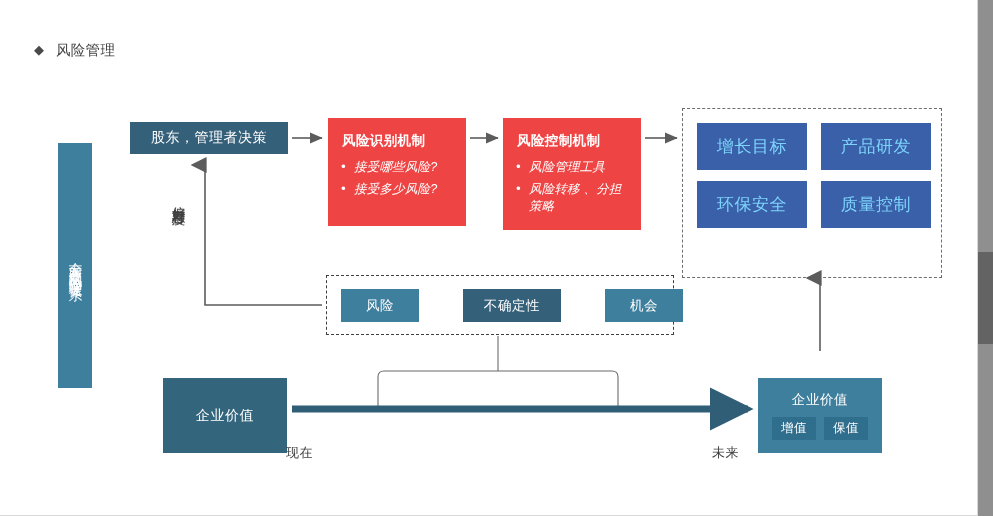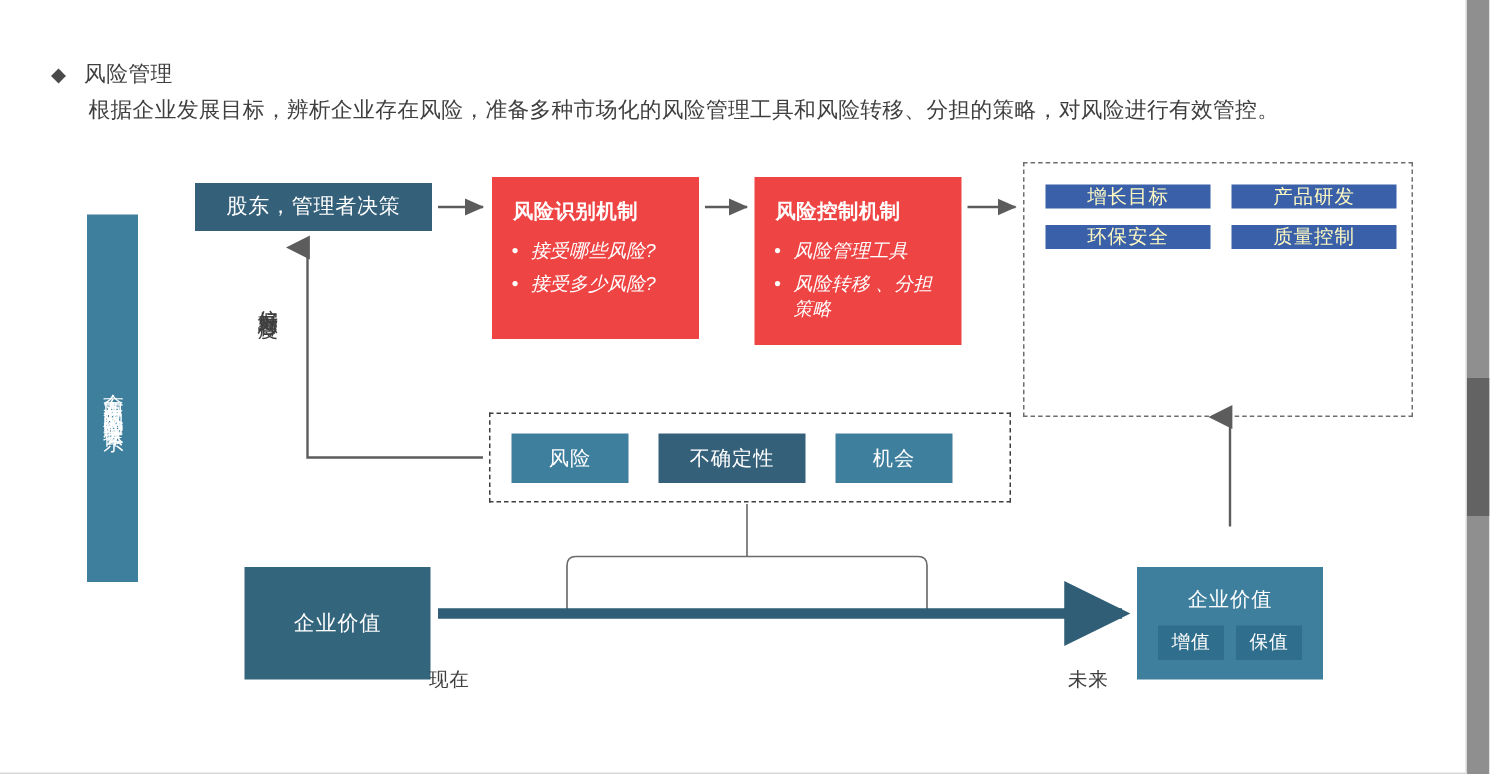--- a/index.html
+++ b/index.html
@@ -82,34 +82,34 @@
     position: absolute; left: 682px; top: 108px;
     width: 260px; height: 170px;
     border: 1px dashed #6e6e6e;
   }
   .grid-inner {
     position: absolute; left: 14px; top: 14px;
     display: grid; grid-template-columns: 110px 110px;
     grid-gap: 11px 14px;
   }
   .gcell {
-    width: 110px; height: 16px; background: #3960a8; color: #fef9c3;
+    width: 110px; height: 47px; background: #3960a8; color: #7dd3fc;
     display: flex; align-items: center; justify-content: center;
-    font-size: 13px; letter-spacing: .6px;
+    font-size: 17px; letter-spacing: .6px;
   }
 
   
   .mid-dash {
     position: absolute; left: 326px; top: 275px;
     width: 348px; height: 60px;
     border: 1px dashed #3f3f3f;
   }
   .mid-inner {
     position: absolute; left: 14px; top: 13px;
-    display: flex; gap: 20px;
+    display: flex; gap: 44px;
   }
   .mcell {
     width: 78px; height: 33px;
     display: flex; align-items: center; justify-content: center;
     font-size: 13.5px; color: #fff; letter-spacing: .6px;
   }
   .mcell.wide { width: 98px; }
 
   
   .ent-left {
@@ -170,21 +170,20 @@
 
 <div class="page">
 
   <div class="page-border"></div>
 
   <div class="header">
     <div class="hdr-row">
       <span class="diamond">◆</span>
       <span class="hdr-title">风险管理</span>
     </div>
-    <div class="hdr-sub">根据企业发展目标，辨析企业存在风险，准备多种市场化的风险管理工具和风险转移、分担的策略，对风险进行有效管控。</div>
   </div>
 
   <div class="vbanner">
     <span>全面有效的风险管理体系</span>
   </div>
 
   <div class="box slate decision">
     <span>股东，管理者决策</span>
   </div>
 

